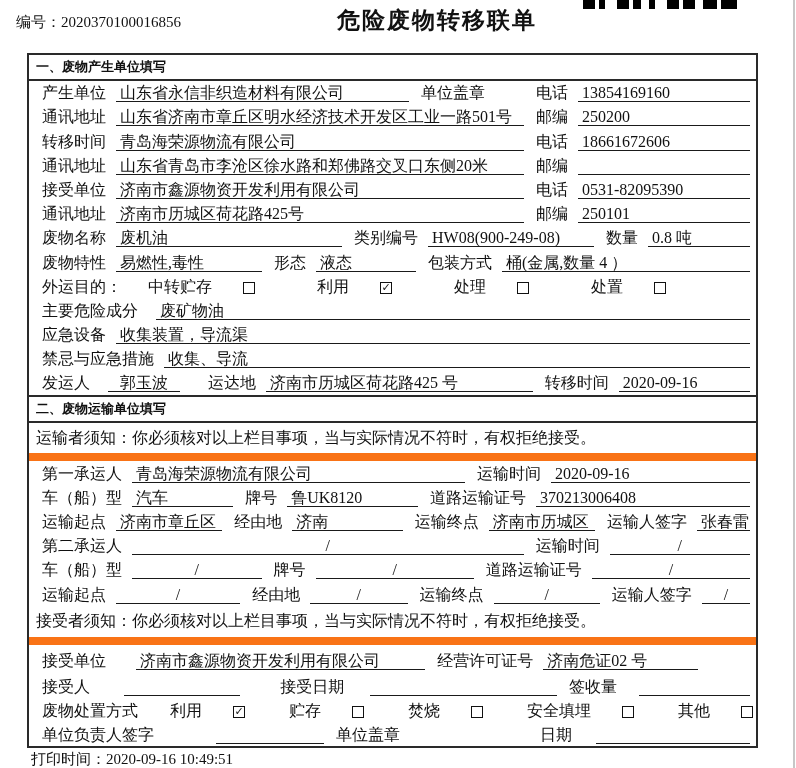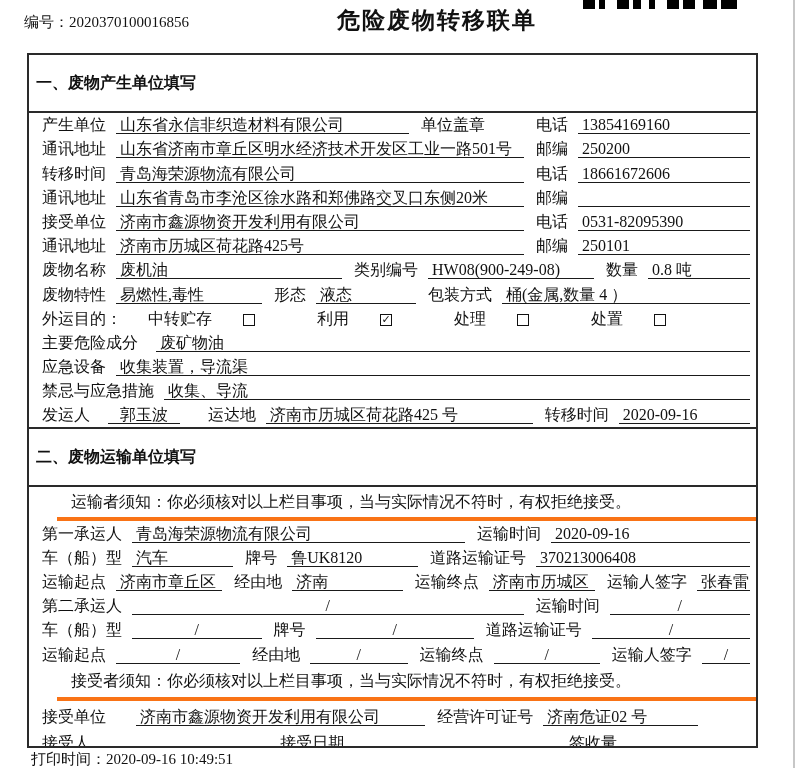--- a/index.html
+++ b/index.html
@@ -1,40 +1,40 @@
 <!DOCTYPE html>
 <html><head>
 <meta charset="utf-8">
 <style>
   html,body{margin:0;padding:0;}
   body{
     width:796px;height:768px;position:relative;overflow:hidden;background:#fff;
     font-family:"Liberation Serif","DejaVu Serif",serif;color:#111;
   }
-  .doc-no{position:absolute;left:24px;top:13px;font-size:15px;white-space:nowrap;}
+  .doc-no{position:absolute;left:16px;top:13px;font-size:15px;white-space:nowrap;}
   .title{position:absolute;left:78px;right:0;top:5px;text-align:center;
          font-family:"Liberation Sans","DejaVu Sans",sans-serif;
          font-weight:bold;font-size:23px;letter-spacing:2px;white-space:nowrap;}
   .qr{position:absolute;left:583px;top:0;width:154px;height:9px;
       background:linear-gradient(90deg,
         #000 0 12px,#fff 12px 16px,#000 16px 22px,#fff 22px 34px,
         #000 34px 46px,#fff 46px 50px,#000 50px 58px,#fff 58px 66px,
         #000 66px 72px,#fff 72px 84px,#000 84px 96px,#fff 96px 100px,
         #000 100px 112px,#fff 112px 120px,#000 120px 134px,#fff 134px 138px,#000 138px 154px);}
   .page-edge{position:absolute;right:1px;top:0;bottom:0;width:2px;background:#c7c7c7;}
 
   .formbox{position:absolute;left:27px;top:53px;width:731px;height:695px;
            border:2px solid #2a2a2a;box-sizing:border-box;overflow:hidden;}
-  .sec-hdr{height:24px;display:flex;align-items:center;padding:16px 7px;
+  .sec-hdr{height:24px;display:flex;align-items:center;padding:0 7px;
            font-family:"Liberation Sans","DejaVu Sans",sans-serif;
-           font-weight:bold;font-size:16px;white-space:nowrap;
+           font-weight:bold;font-size:13px;white-space:nowrap;
            border-bottom:2px solid #2a2a2a;}
   .sec-hdr.mid{border-top:2px solid #2a2a2a;}
-  .notice{height:30px;display:flex;align-items:center;padding:0 14px;font-size:16px;
-          white-space:nowrap;border-bottom:4px solid #f97316;margin-left:28px;}
+  .notice{height:30px;display:flex;align-items:center;padding:0 7px;font-size:16px;
+          white-space:nowrap;border-bottom:8px solid #f97316;}
   .row{height:24.2px;display:flex;align-items:flex-end;padding:0 6px 3px 13px;
        font-size:16px;white-space:nowrap;box-sizing:border-box;}
   .lbl{white-space:nowrap;margin-right:10px;line-height:18px;}
   .lbl.ml{margin-left:12px;}
   .val{border-bottom:1.5px solid #1a1a1a;line-height:17px;padding:0 4px;
        overflow:hidden;white-space:nowrap;min-height:17px;}
   .val.ctr{text-align:center;}
   .grow{flex:1;}
   .spacer{flex:1;}
   .cb-group{display:flex;align-items:center;}

